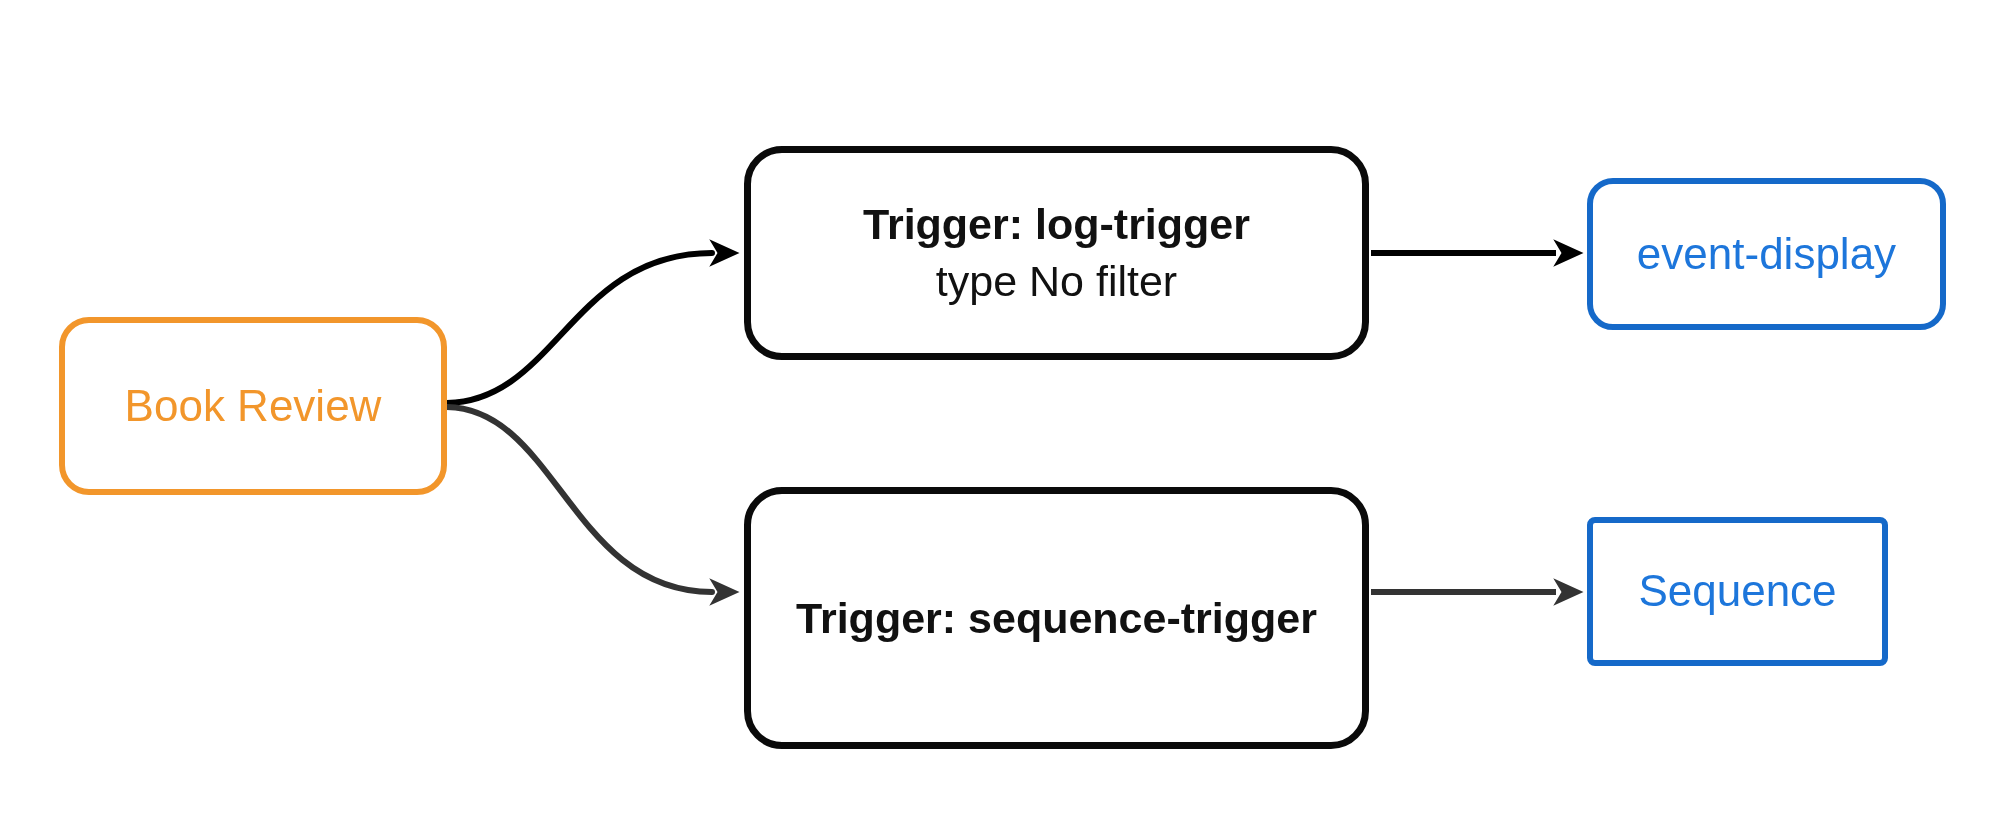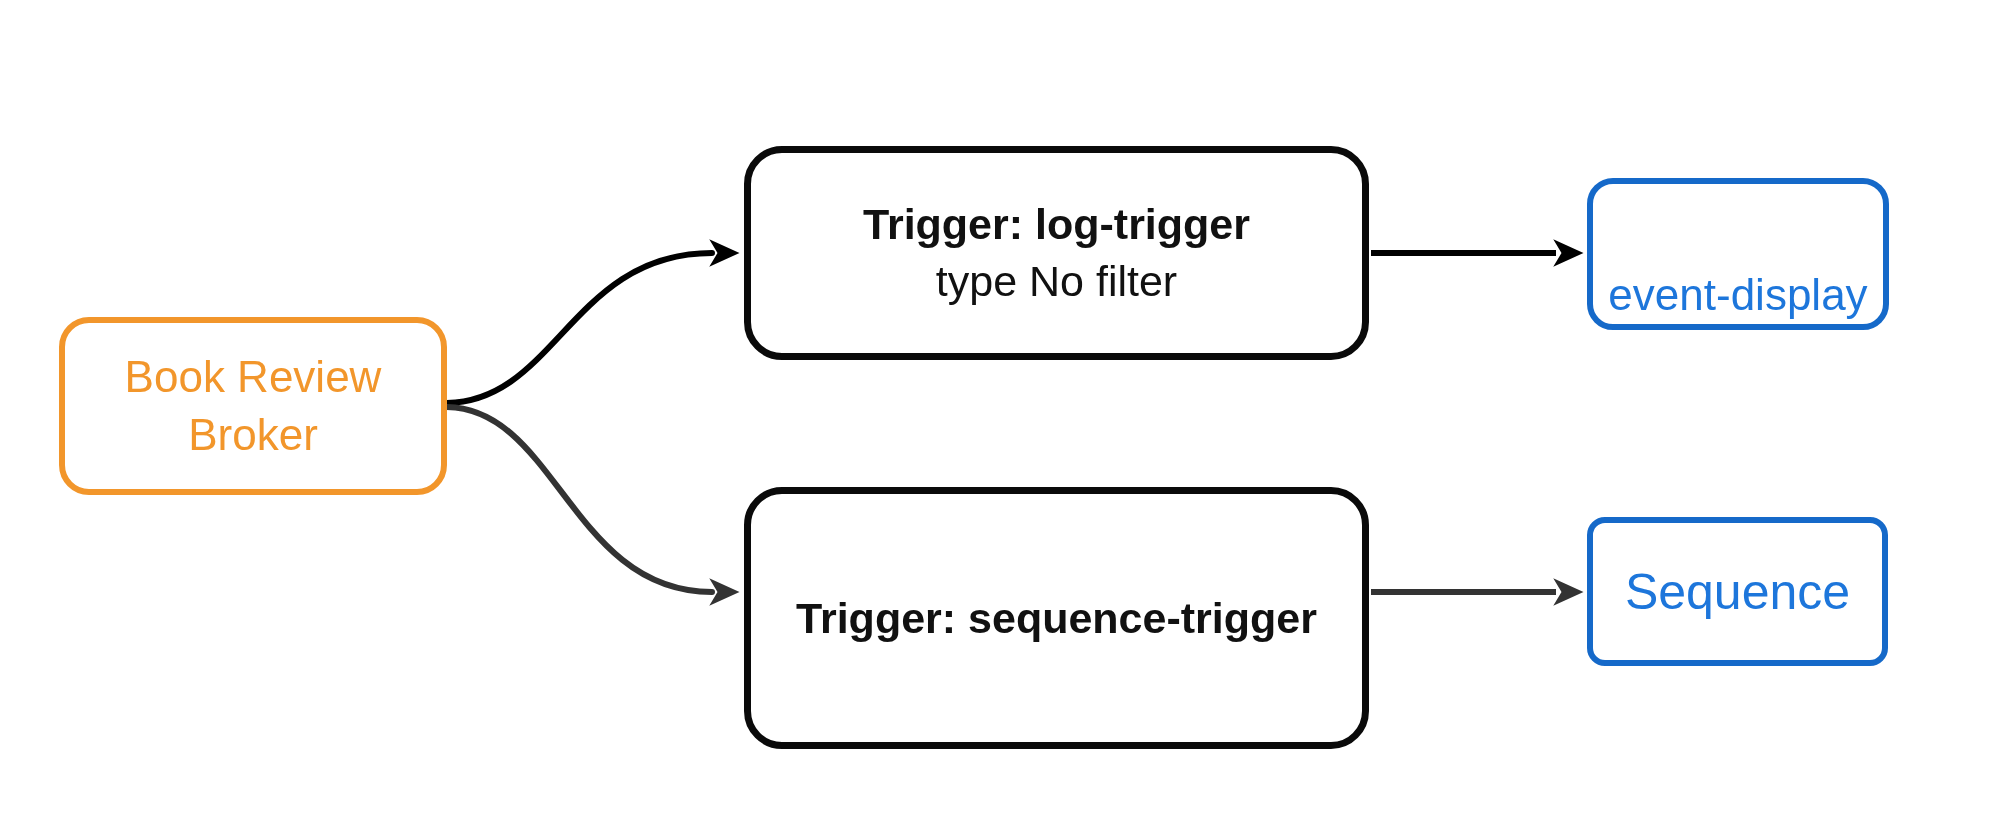--- a/index.html
+++ b/index.html
@@ -37,29 +37,28 @@
     left: 744px; top: 146px; width: 625px; height: 214px;
     border: 7px solid #0a0a0a; border-radius: 38px;
     font-size: 43px;
   }
   #node-trigger2 {
     left: 744px; top: 487px; width: 625px; height: 262px;
     border: 7px solid #0a0a0a; border-radius: 38px;
     font-size: 43px;
   }
   #node-output1 {
-    left: 1587px; top: 178px; width: 302px; height: 152px;
+    left: 1587px; top: 178px; width: 359px; height: 152px;
     border: 6px solid #1569c9; border-radius: 26px;
     font-size: 44px;
-    justify-content: flex-end;
   }
   #node-output2 {
     left: 1587px; top: 517px; width: 301px; height: 149px;
-    border: 6px solid #1569c9; border-radius: 18px;
-    font-size: 50px;
+    border: 6px solid #1569c9; border-radius: 8px;
+    font-size: 44px;
   }
 </style>
 </head>
 <body>
 
 <div id="canvas" style="background: rgb(255, 255, 255);">
 
   <svg id="edges" viewBox="0 0 1999 831" xmlns="http://www.w3.org/2000/svg">
     <defs>
       <marker id="m0" viewBox="0 0 12 12" refX="1" refY="6" markerWidth="33" markerHeight="33" markerUnits="userSpaceOnUse" orient="auto">
@@ -77,21 +76,20 @@
     </defs>
 
     <path d="M 447 403 C 556 401 572 253 712 253" fill="none" stroke-width="6" stroke-linecap="round" marker-end="url(#m0)" stroke="#000000"></path>
     <path d="M 447 407 C 556 409 572 592 712 592" fill="none" stroke-width="6" stroke-linecap="round" marker-end="url(#m1)" stroke="#333333"></path>
     <path d="M 1371 253 L 1556 253" fill="none" stroke-width="6" stroke-linecap="butt" marker-end="url(#m2)" stroke="#000000"></path>
     <path d="M 1371 592 L 1556 592" fill="none" stroke-width="6" stroke-linecap="butt" marker-end="url(#m3)" stroke="#333333"></path>
   </svg>
 
   <div class="node" id="node-broker" style="border-color: rgb(242, 150, 43); color: rgb(242, 150, 43); background: rgb(255, 255, 255);">
     <div>Book Review</div>
-    <div>Broker</div>
   </div>
 
   <div class="node" id="node-trigger1" style="border-color: rgb(10, 10, 10); color: rgb(17, 17, 17); background: rgb(255, 255, 255);">
     <div class="title">Trigger: log-trigger</div>
     <div class="subtitle">type No filter</div>
   </div>
 
   <div class="node" id="node-trigger2" style="border-color: rgb(10, 10, 10); color: rgb(17, 17, 17); background: rgb(255, 255, 255);">
     <div class="title">Trigger: sequence-trigger</div>
   </div>

